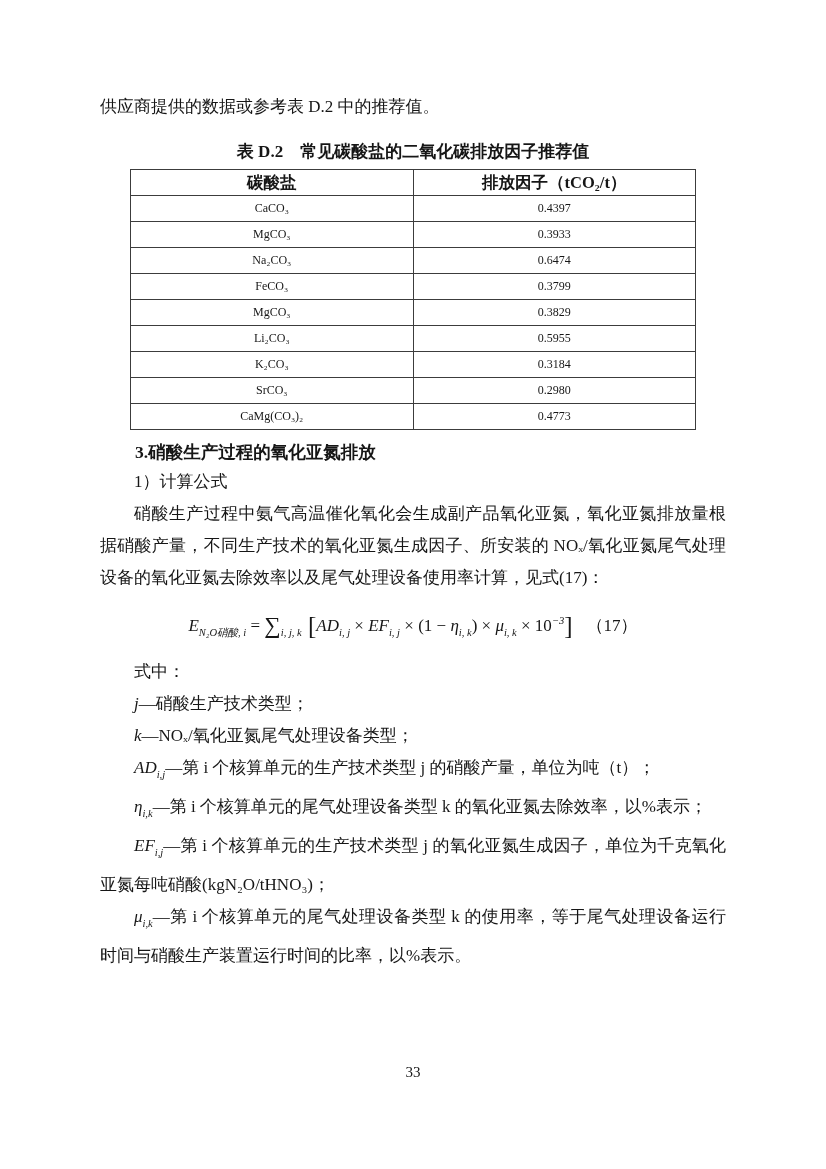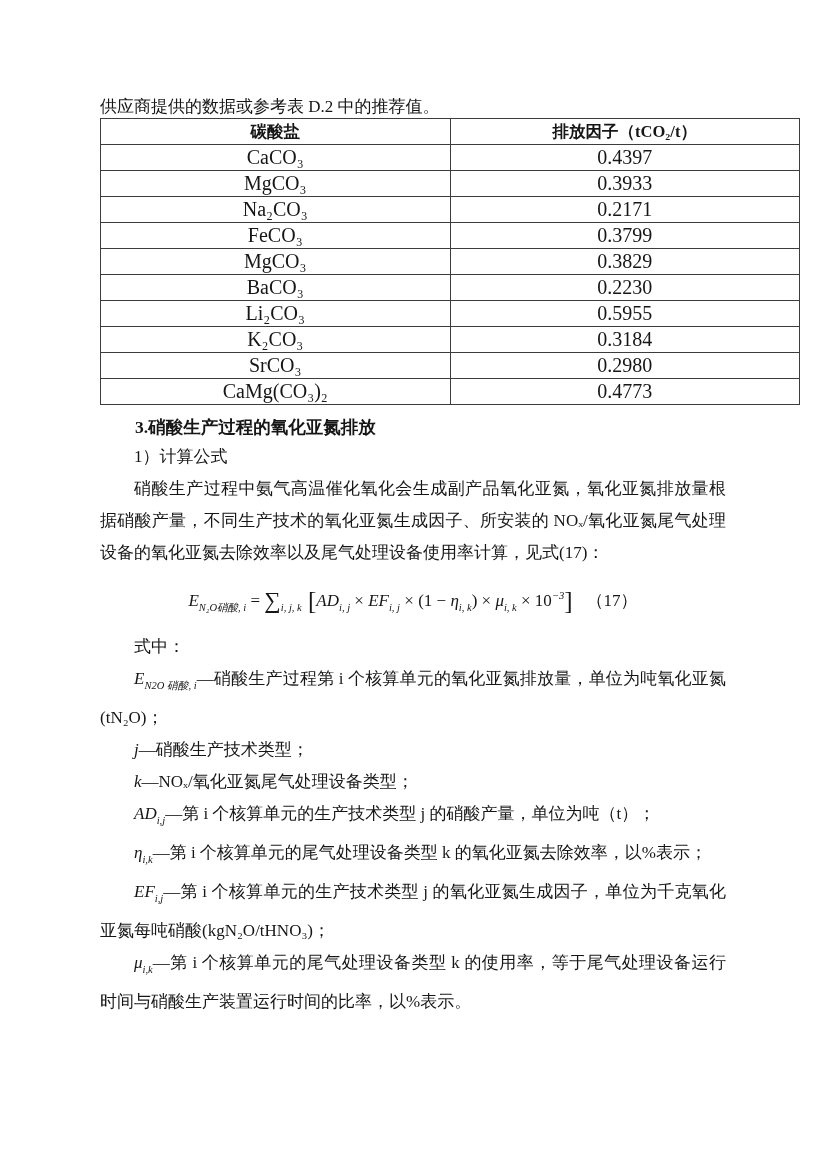--- a/index.html
+++ b/index.html
@@ -14,30 +14,30 @@
     overflow:hidden;
     border-radius:31px;
   }
   .intro-line{margin:0;font-size:17px;line-height:22px;}
   .table-title{
     margin:22px 0 6px 0;
     text-align:center;
     font-size:17px;font-weight:bold;
   }
   table.d2{
-    width:700px;margin:0 auto;
+    width:566px;margin:0 auto;
     border-collapse:collapse;table-layout:fixed;
   }
   table.d2 th,table.d2 td{
     border:1px solid #3c3c3c;
     text-align:center;vertical-align:middle;
     padding:0;
   }
   table.d2 th{height:25px;font-size:16.5px;font-weight:bold;}
-  table.d2 td{height:25px;font-size:20px;}
+  table.d2 td{height:25px;font-size:12px;}
   .sec-heading{
     margin:8px 0 0 0;
     font-size:17.5px;font-weight:bold;
     text-indent:2em;line-height:28px;
   }
   .body-line{
     margin:0;font-size:17px;line-height:32px;
   }
   .indent{text-indent:2em;}
   .body-para{
@@ -62,52 +62,49 @@
     text-align:center;font-size:15px;color:#161616;
   }
 </style>
 </head>
 <body>
 
 <div class="page">
 
   <p class="intro-line">供应商提供的数据或参考表 D.2 中的推荐值。</p>
 
+  <div class="table-title">表 D.2　常见碳酸盐的二氧化碳排放因子推荐值</div>
 
   <table class="d2">
     <thead>
       <tr>
         <th>碳酸盐</th>
         <th>排放因子（tCO₂/t）</th>
       </tr>
     </thead>
     <tbody>
       <tr>
           <td>CaCO₃</td>
           <td>0.4397</td>
         </tr>
       <tr>
           <td>MgCO₃</td>
           <td>0.3933</td>
         </tr>
       <tr>
           <td>Na₂CO₃</td>
-          <td>0.2171</td>
+          <td>0.6474</td>
         </tr>
       <tr>
           <td>FeCO₃</td>
           <td>0.3799</td>
         </tr>
       <tr>
           <td>MgCO₃</td>
           <td>0.3829</td>
-        </tr>
-      <tr>
-          <td>BaCO₃</td>
-          <td>0.2230</td>
         </tr>
       <tr>
           <td>Li₂CO₃</td>
           <td>0.5955</td>
         </tr>
       <tr>
           <td>K₂CO₃</td>
           <td>0.3184</td>
         </tr>
       <tr>
@@ -126,22 +123,22 @@
   <p class="body-line indent">1）计算公式</p>
 
   <p class="body-para">硝酸生产过程中氨气高温催化氧化会生成副产品氧化亚氮，氧化亚氮排放量根据硝酸产量，不同生产技术的氧化亚氮生成因子、所安装的 NOₓ/氧化亚氮尾气处理设备的氧化亚氮去除效率以及尾气处理设备使用率计算，见式(17)：</p>
 
   <div class="formula-row">
     <span><span class="seg-i">E</span><span class="seg-isub">N₂O硝酸, i</span><span> = </span><span class="seg-sum">∑</span><span class="seg-isub">i, j, k</span><span class="seg-br"> [</span><span class="seg-i">AD</span><span class="seg-isub">i, j</span><span> × </span><span class="seg-i">EF</span><span class="seg-isub">i, j</span><span> × (1 − </span><span class="seg-i">η</span><span class="seg-isub">i, k</span><span>) × </span><span class="seg-i">μ</span><span class="seg-isub">i, k</span><span> × 10</span><span class="seg-isup">−3</span><span class="seg-br">]</span></span><span class="formula-number">（17）</span>
   </div>
 
   <p class="body-line indent">式中：</p>
 
-  <p class="body-para"><span class="seg-i">E</span><span class="seg-isub">N2O 硝酸, i</span><span>—硝酸生产过程第 i 个核算单元的氧化亚氮排放量，单位为吨氧化亚氮(tN₂O)；</span></p>
   <p class="body-para"><span class="seg-i">j</span><span>—硝酸生产技术类型；</span></p>
   <p class="body-para"><span class="seg-i">k</span><span>—NOₓ/氧化亚氮尾气处理设备类型；</span></p>
   <p class="body-para"><span class="seg-i">AD</span><span class="seg-isub">i,j</span><span>—第 i 个核算单元的生产技术类型 j 的硝酸产量，单位为吨（t）；</span></p>
   <p class="body-para"><span class="seg-i">η</span><span class="seg-isub">i,k</span><span>—第 i 个核算单元的尾气处理设备类型 k 的氧化亚氮去除效率，以%表示；</span></p>
   <p class="body-para"><span class="seg-i">EF</span><span class="seg-isub">i,j</span><span>—第 i 个核算单元的生产技术类型 j 的氧化亚氮生成因子，单位为千克氧化亚氮每吨硝酸(kgN₂O/tHNO₃)；</span></p>
   <p class="body-para"><span class="seg-i">μ</span><span class="seg-isub">i,k</span><span>—第 i 个核算单元的尾气处理设备类型 k 的使用率，等于尾气处理设备运行时间与硝酸生产装置运行时间的比率，以%表示。</span></p>
 
+  <div class="page-number">33</div>
 
 </div>
 
 </body></html>

